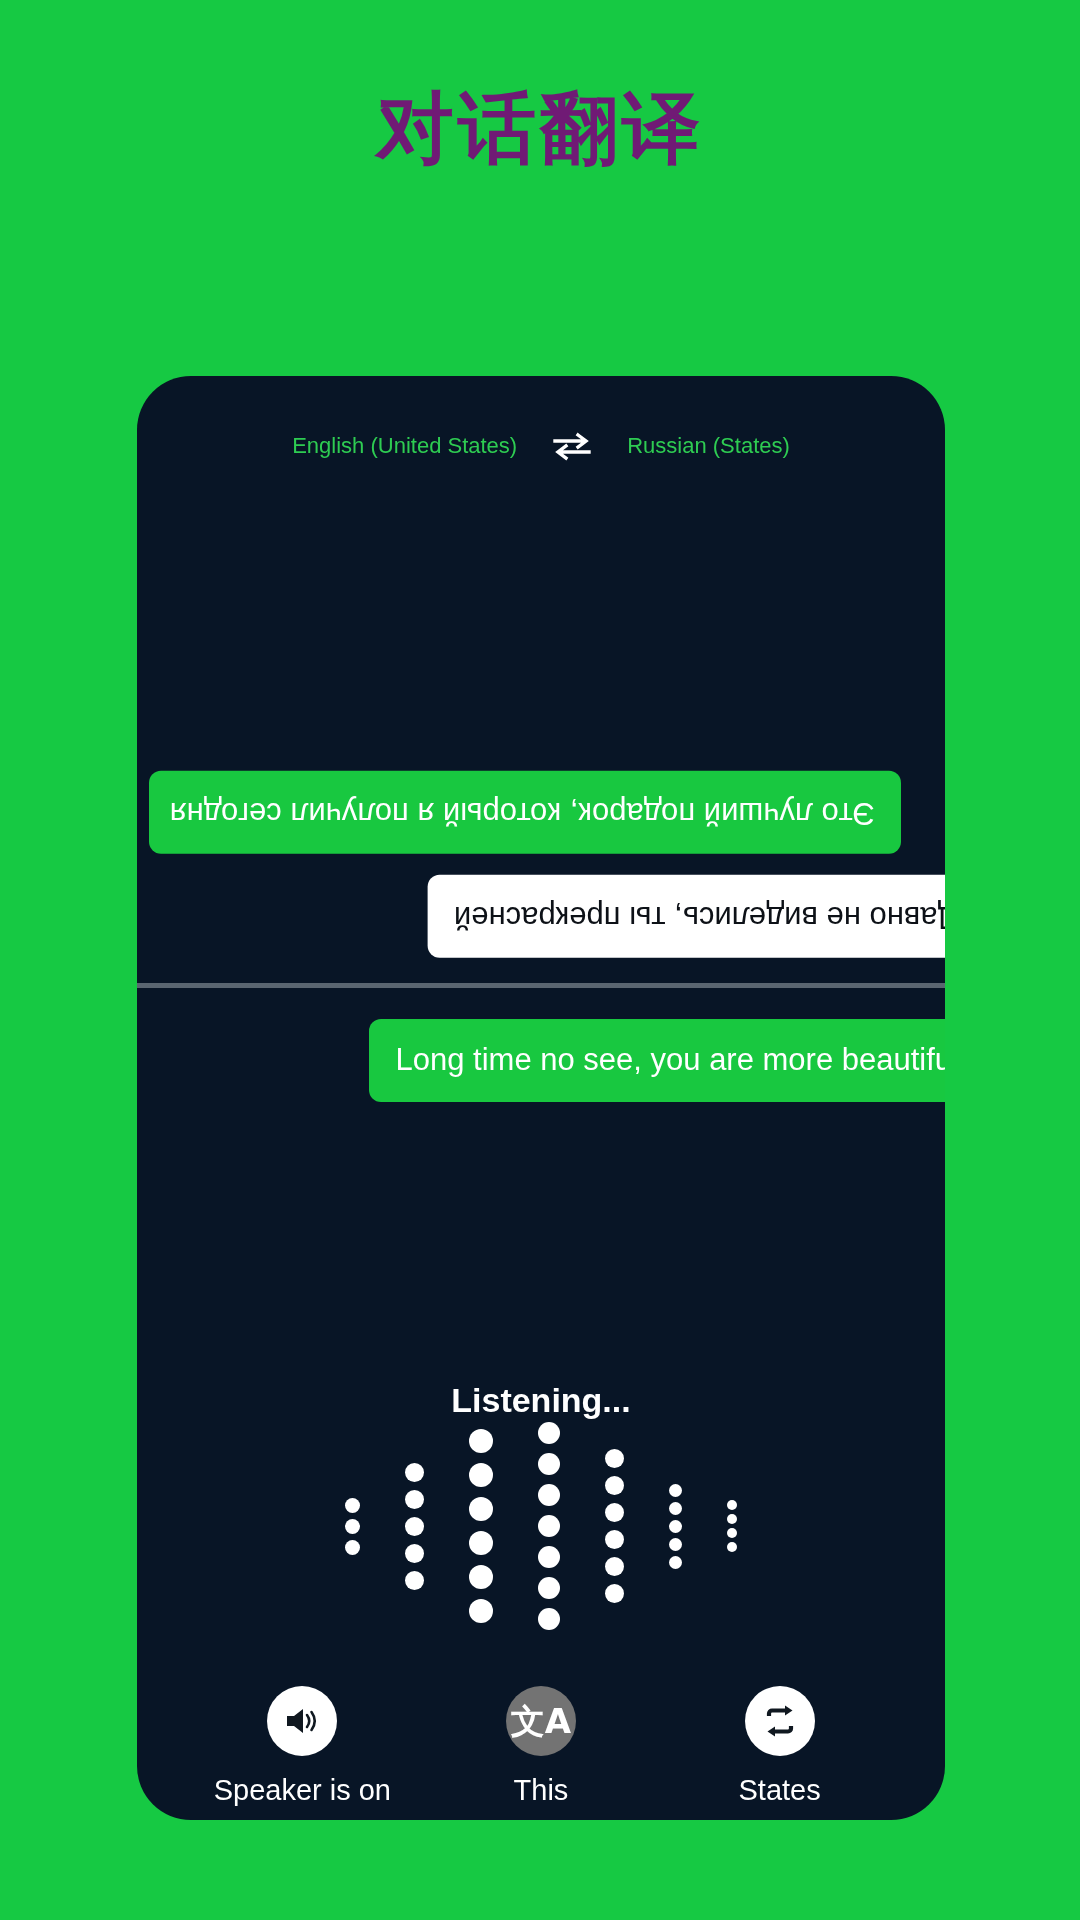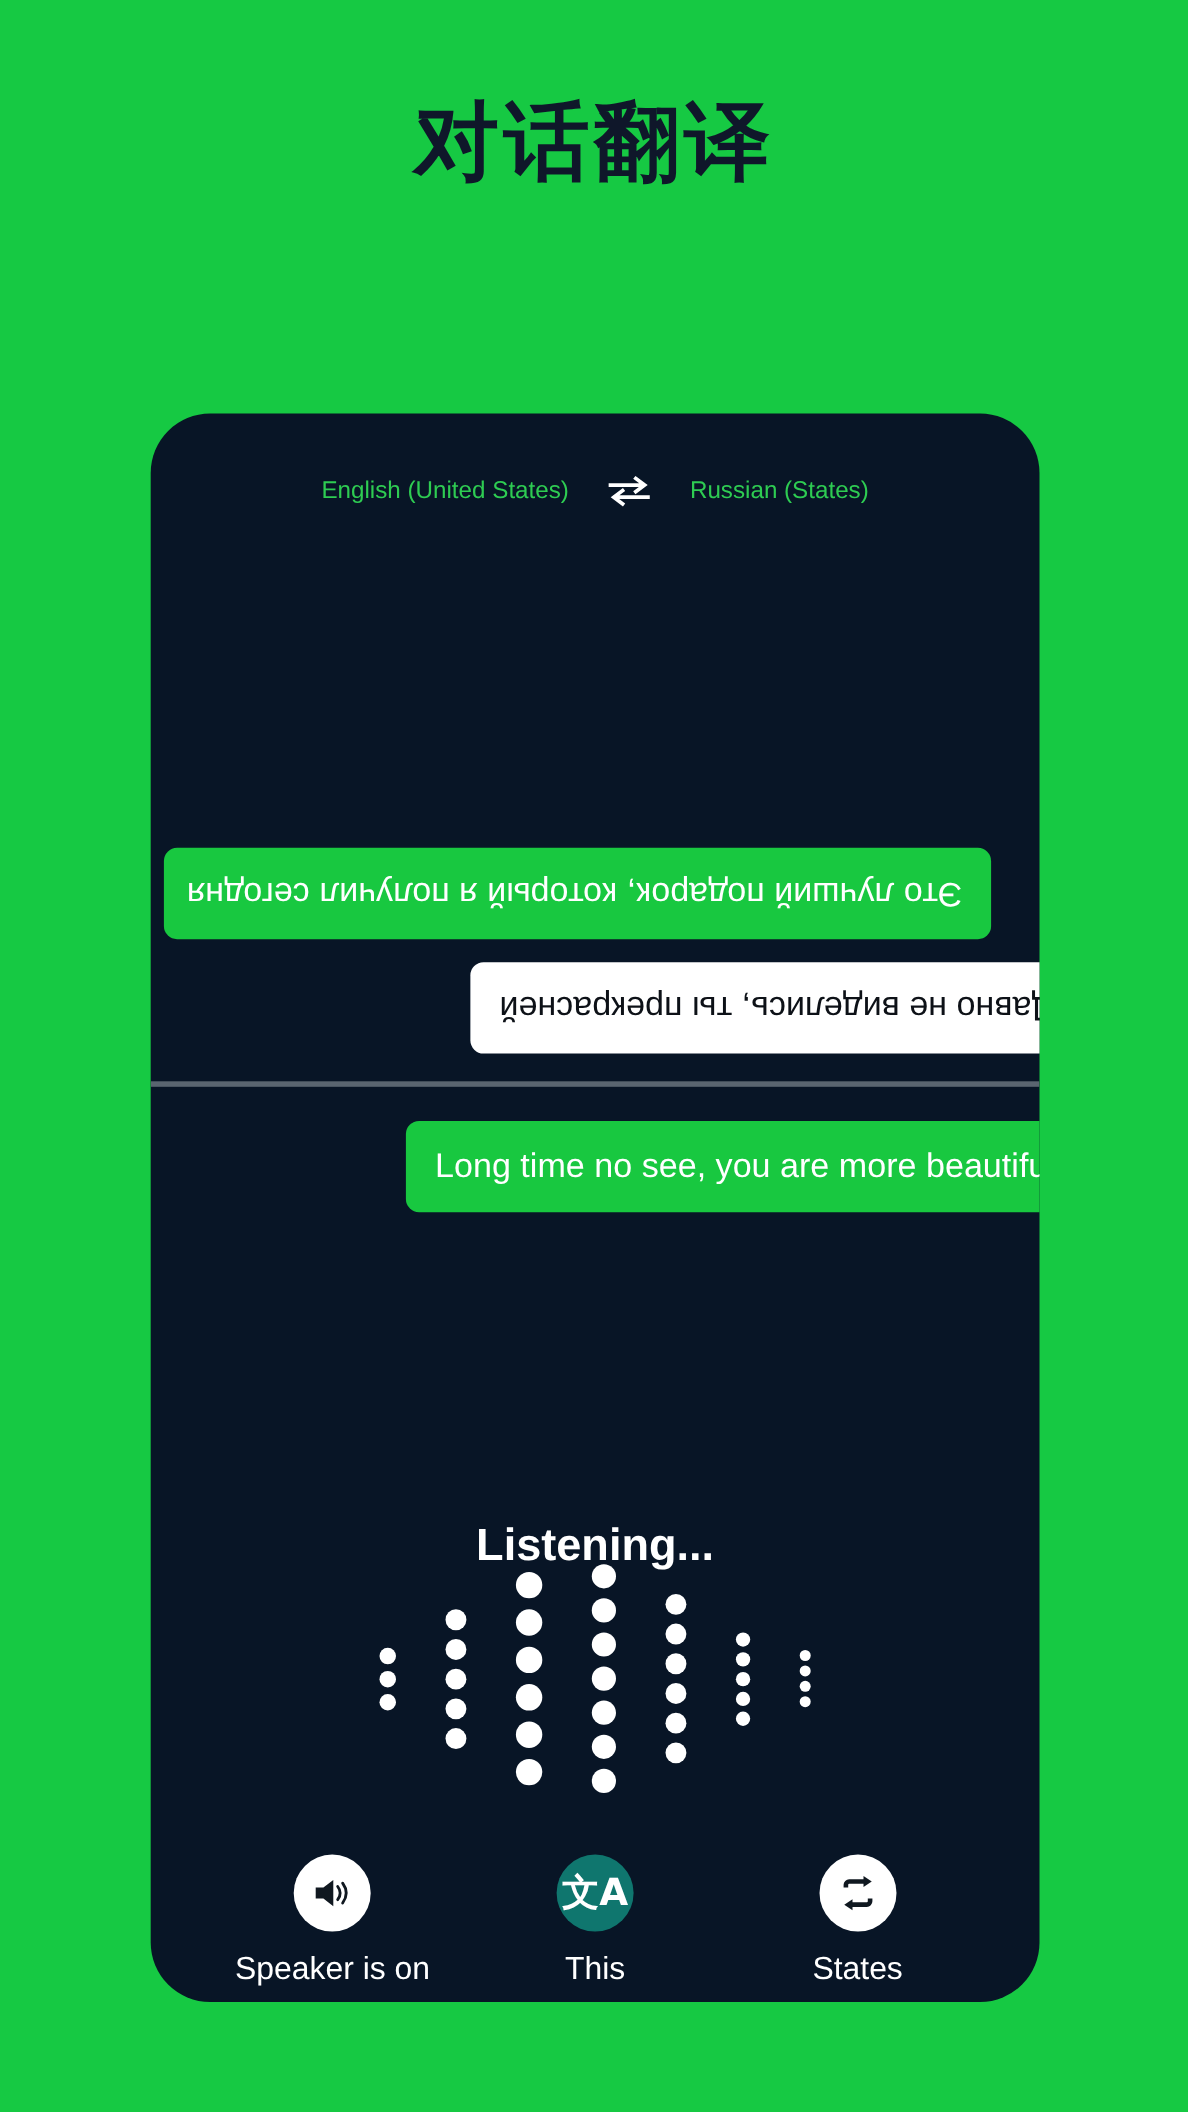--- a/index.html
+++ b/index.html
@@ -15,21 +15,21 @@
     position: relative;
   }
 
   
   .page-title {
     position: absolute;
     top: 86px;
     left: 0;
     width: 1080px;
     text-align: center;
-    color: #0f172a;
+    color: #701a75;
     font-size: 78px;
     font-weight: bold;
     letter-spacing: 4px;
     line-height: 1.1;
   }
 
   
   .phone-panel {
     position: absolute;
     left: 137px;
@@ -122,21 +122,21 @@
   .flipped { transform: rotate(180deg); }
 
   
   .listening-label {
     position: absolute;
     top: 1005px;
     left: 0;
     width: 808px;
     text-align: center;
     color: #ffffff;
-    font-size: 41px;
+    font-size: 34px;
     font-weight: bold;
   }
 
   .waveform {
     position: absolute;
     top: 1060px;
     left: 0;
     width: 808px;
     height: 180px;
     display: flex;
@@ -185,21 +185,21 @@
   }
   .ctrl-circle {
     width: 70px;
     height: 70px;
     border-radius: 50%;
     display: flex;
     align-items: center;
     justify-content: center;
   }
   .ctrl-circle.white { background: #ffffff; }
-  .ctrl-circle.red   { background: #0f766e; }
+  .ctrl-circle.red   { background: #737373; }
   .ctrl-label {
     margin-top: 18px;
     color: #ffffff;
     font-size: 29px;
     white-space: nowrap;
   }
   .translate-glyph {
     color: #ffffff;
     font-size: 34px;
     font-weight: bold;

